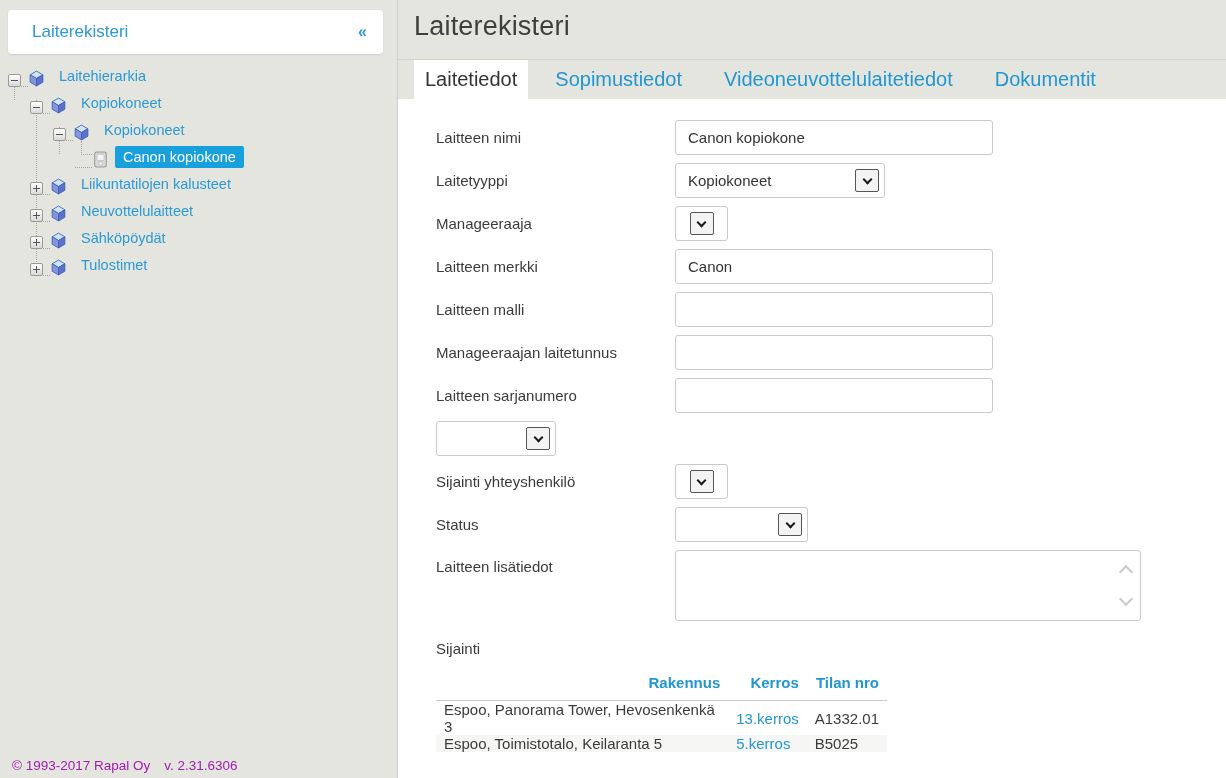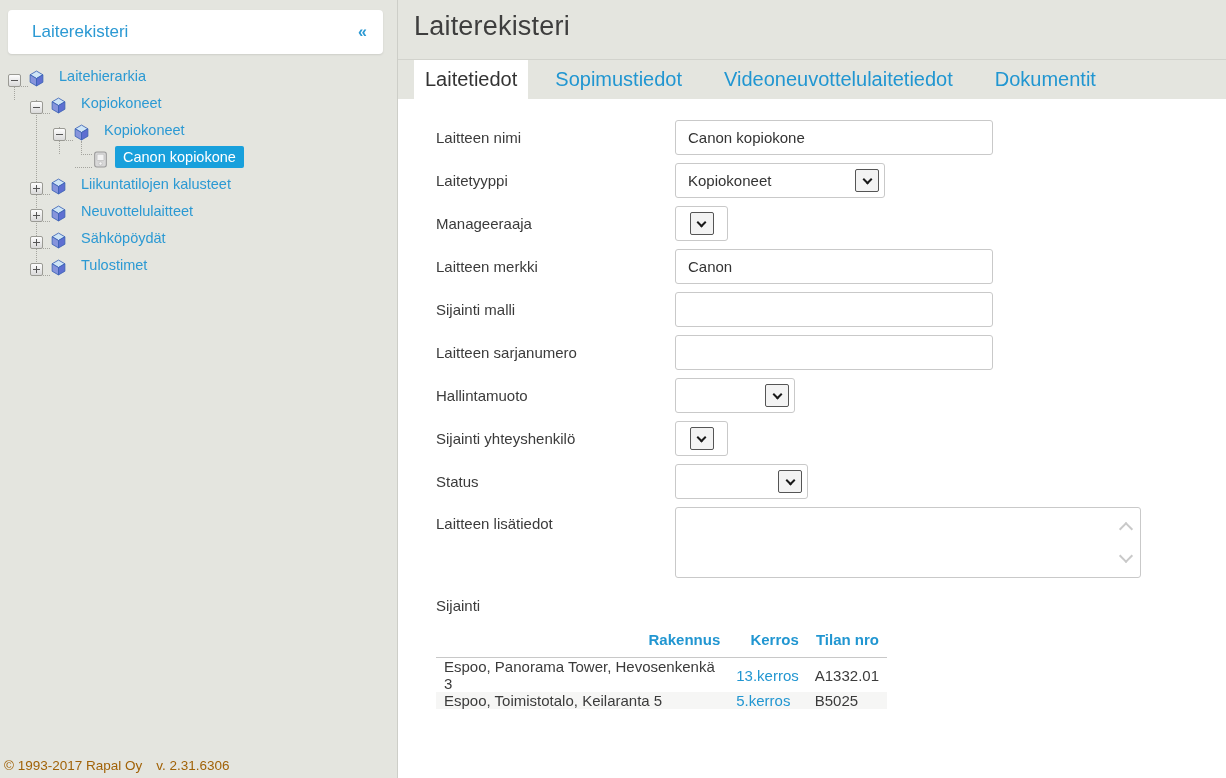--- a/index.html
+++ b/index.html
@@ -22,21 +22,21 @@
     border:1px solid #9a9a94; border-radius:2px; position:relative; cursor:pointer; z-index:2; }
   .expander::before { content:""; position:absolute; left:2px; right:2px; top:5px; height:1px; background:#555; }
   .expander.plus::after { content:""; position:absolute; top:2px; bottom:2px; left:5px; width:1px; background:#555; }
   .hstub { width:7px; height:1px; border-top:1px dotted #a4a49e; flex:0 0 7px; }
   .tree-icon { width:17px; height:17px; flex:0 0 17px; margin-right:6px; }
   .tree-label { color:#2b99d3; white-space:nowrap; cursor:pointer; padding:3px 8px; }
   .tree-row.selected .tree-label { background:#18a0dc; color:#ffffff; border-radius:2px; }
   .vguide { position:absolute; border-left:1px dotted #a4a49e; width:0; z-index:1; }
   .lconn { position:absolute; border-left:1px dotted #a4a49e; border-bottom:1px dotted #a4a49e; z-index:1; }
 
-  .side-footer { position:absolute; left:4px; bottom:5px; font-size:13.5px; color:#a16207; white-space:nowrap; }
+  .side-footer { position:absolute; left:12px; bottom:5px; font-size:13.5px; color:#a21caf; white-space:nowrap; }
   .side-footer span { margin-right:14px; }
 
   
   .main { position:absolute; left:397px; top:0; width:829px; height:778px; border-left:1px solid #cdcec8; }
   .main-title { position:absolute; left:16px; top:11px; font-size:27px; color:#3e3e3e; letter-spacing:0.2px; }
   .tabbar { position:absolute; left:0; top:59px; width:829px; height:40px;
     border-top:1px solid #d2d3cd; display:flex; align-items:stretch; padding-left:16px; }
   .tab { display:flex; align-items:center; padding:0 13px; font-size:20px; color:#2196d1; cursor:pointer; margin-right:16px; }
   .tab.active { background:#ffffff; color:#333333; padding:0 11px; margin-right:14px; }
   .content { position:absolute; left:0; top:99px; width:829px; height:679px; background:#ffffff;
@@ -217,32 +217,35 @@
           </span>
       </div>
     </div>
 
     <div class="form-row">
       <span class="form-label">Laitteen merkki</span>
       <input class="text-input" type="text" value="Canon" style="">
     </div>
 
     <div class="form-row">
-      <span class="form-label">Sijainti malli</span>
+      <span class="form-label">Laitteen malli</span>
       <input class="text-input" type="text" value="" style="">
     </div>
 
+    <div class="form-row">
+      <span class="form-label">Manageeraajan laitetunnus</span>
+      <input class="text-input" type="text" value="" style="">
+    </div>
 
     <div class="form-row">
       <span class="form-label">Laitteen sarjanumero</span>
       <input class="text-input" type="text" value="" style="">
     </div>
 
     <div class="form-row">
-      <span class="form-label">Hallintamuoto</span>
       <div class="select" style="width:120px;">
         <span class="select-value"></span>
         <span class="arrow-btn">
             <span class="chev-dn"></span>
           </span>
       </div>
     </div>
 
     <div class="form-row">
       <span class="form-label">Sijainti yhteyshenkilö</span>

